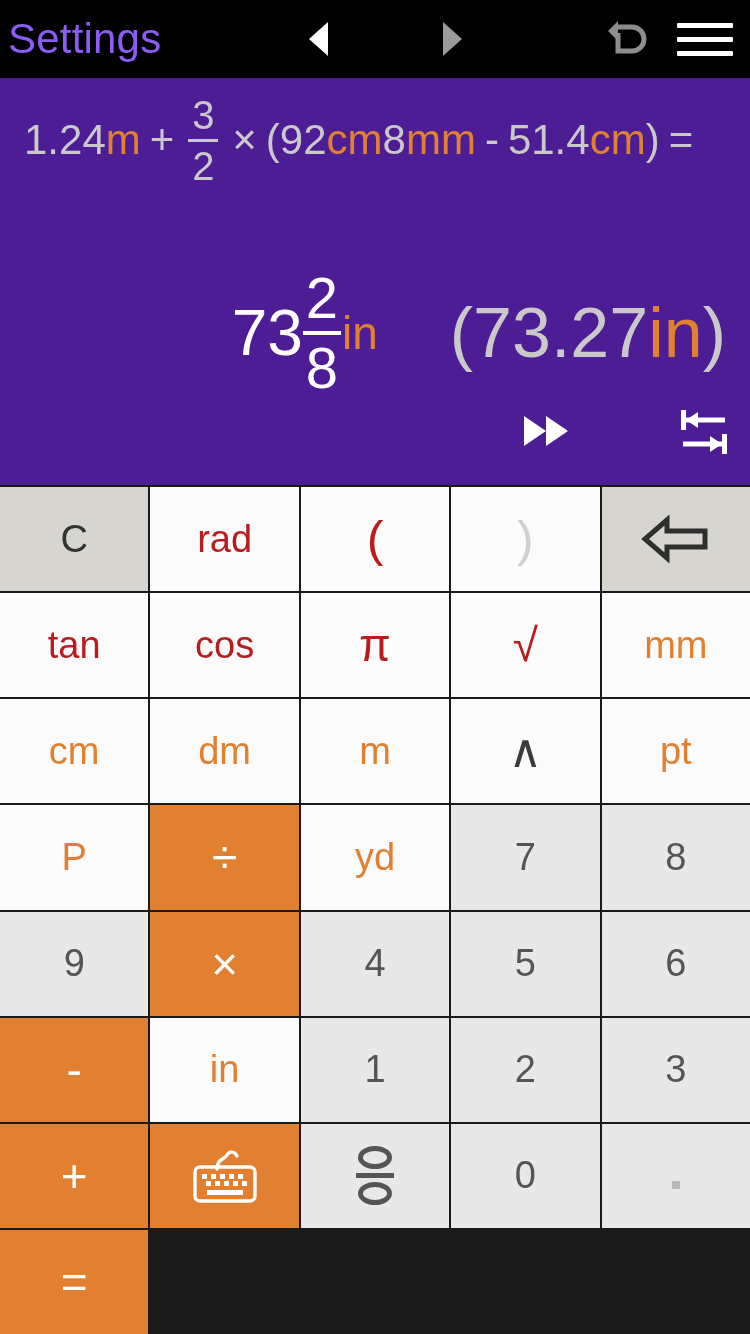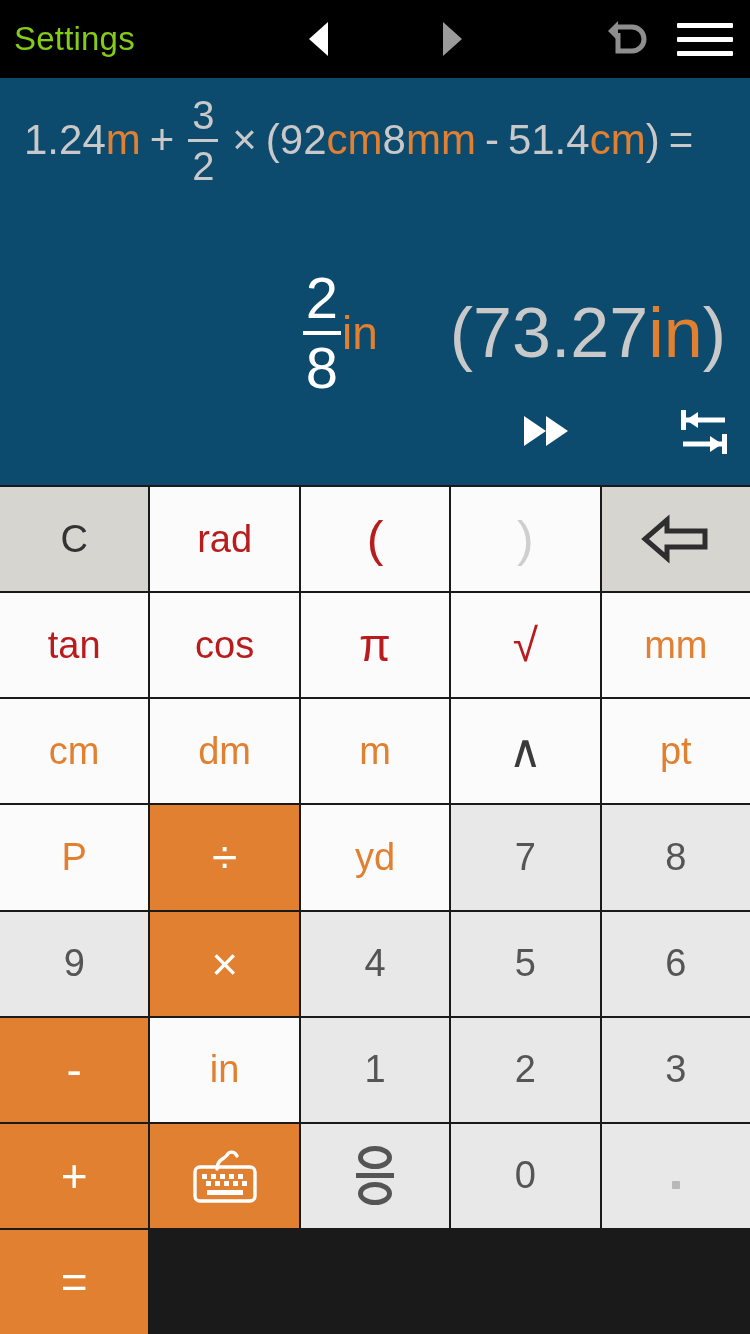--- a/index.html
+++ b/index.html
@@ -22,25 +22,25 @@
 
   
   .header {
     height: 78px;
     background: #000;
     position: relative;
     flex: 0 0 78px;
   }
   .header-title {
     position: absolute;
-    left: 14px;
+    left: 8px;
     top: 50%;
     transform: translateY(-50%);
-    color: #84cc16;
-    font-size: 33px;
+    color: #8b5cf6;
+    font-size: 42px;
     letter-spacing: 0.2px;
     white-space: nowrap;
   }
   .nav-left, .nav-right {
     position: absolute;
     top: 50%;
     transform: translateY(-50%);
     width: 44px;
     height: 46px;
     display: flex;
@@ -89,21 +89,21 @@
     display: block;
     width: 56px;
     height: 5px;
     background: #ffffff;
     border-radius: 1px;
   }
 
   
   .display {
     flex: 0 0 407px;
-    background: #0c4a6e;
+    background: #4c1d95;
     position: relative;
     overflow: hidden;
   }
 
   .expr-line {
     position: absolute;
     left: 24px;
     right: 24px;
     top: 14px;
     height: 96px;
@@ -321,20 +321,21 @@
         <span class="u">mm</span>
       <span class="op">-</span>
       <span>51.4</span>
         <span class="u">cm</span>
         <span>)</span>
       <span class="op">=</span>
     </div>
 
     <div class="result-line">
       <span class="res-mixed">
+        <span class="whole">73</span>
         <span class="res-frac">
           <span class="num">2</span>
           <span class="bar"></span>
           <span class="den">8</span>
         </span>
         <span class="res-unit">in</span>
       </span>
       <span class="res-approx"><span>(</span><span>73.27</span><span class="u">in</span><span>)</span></span>
     </div>
 

